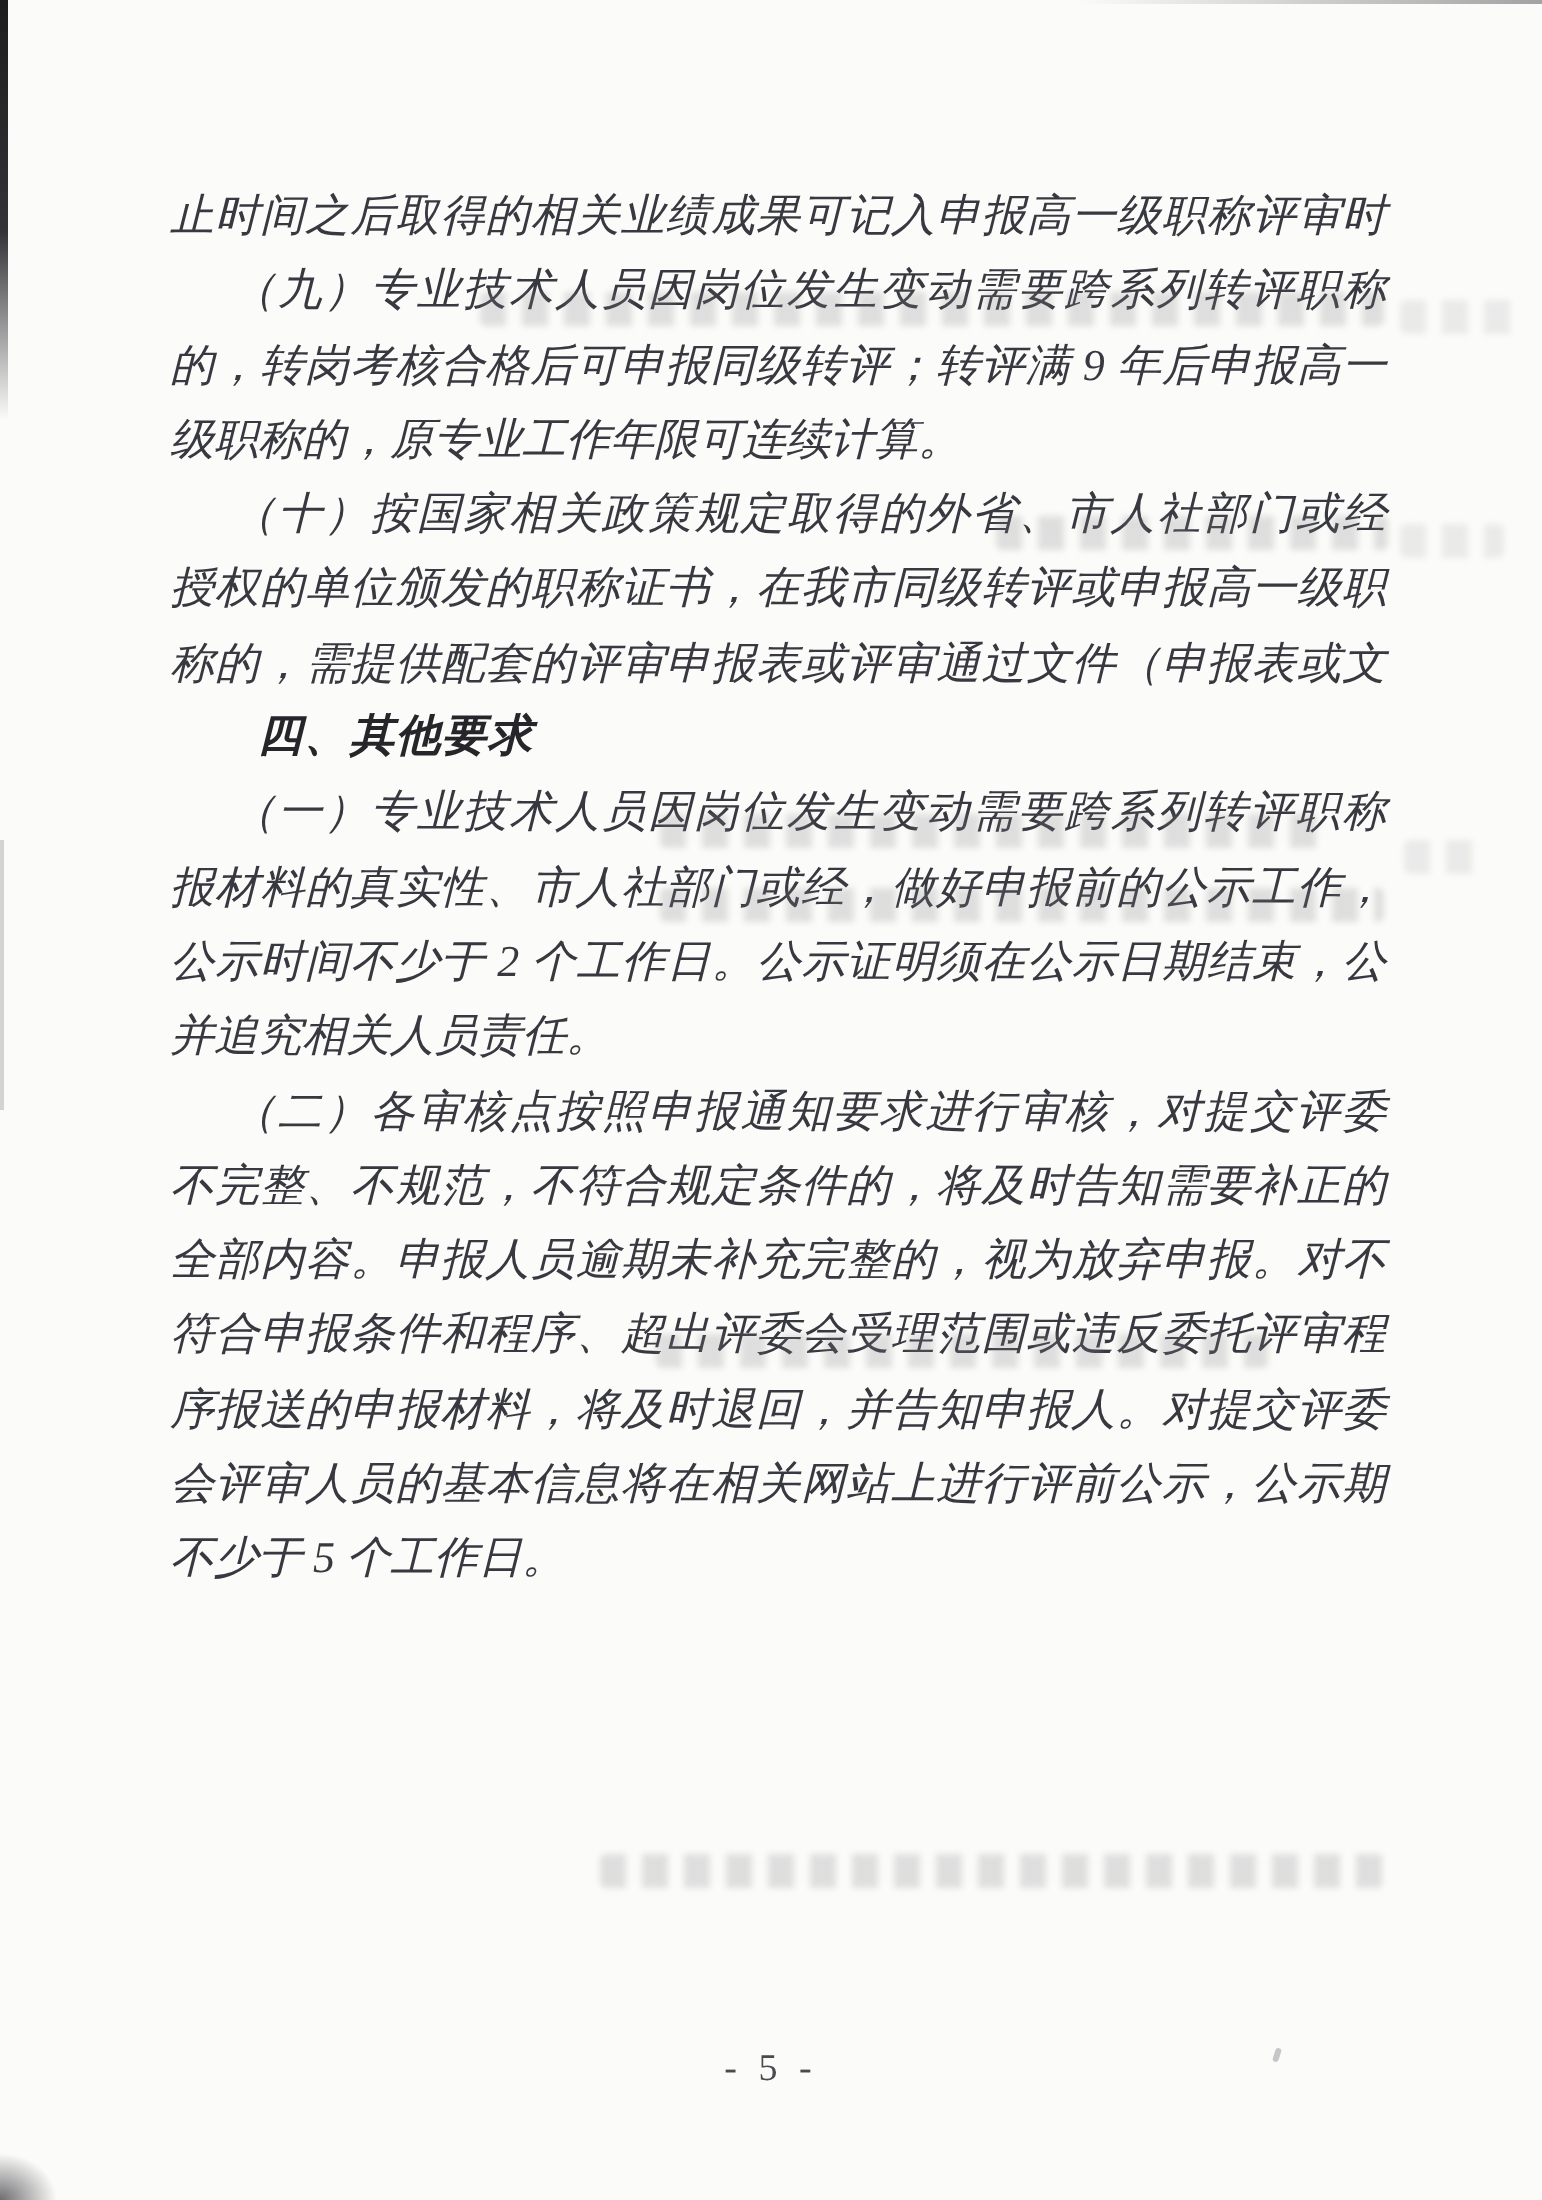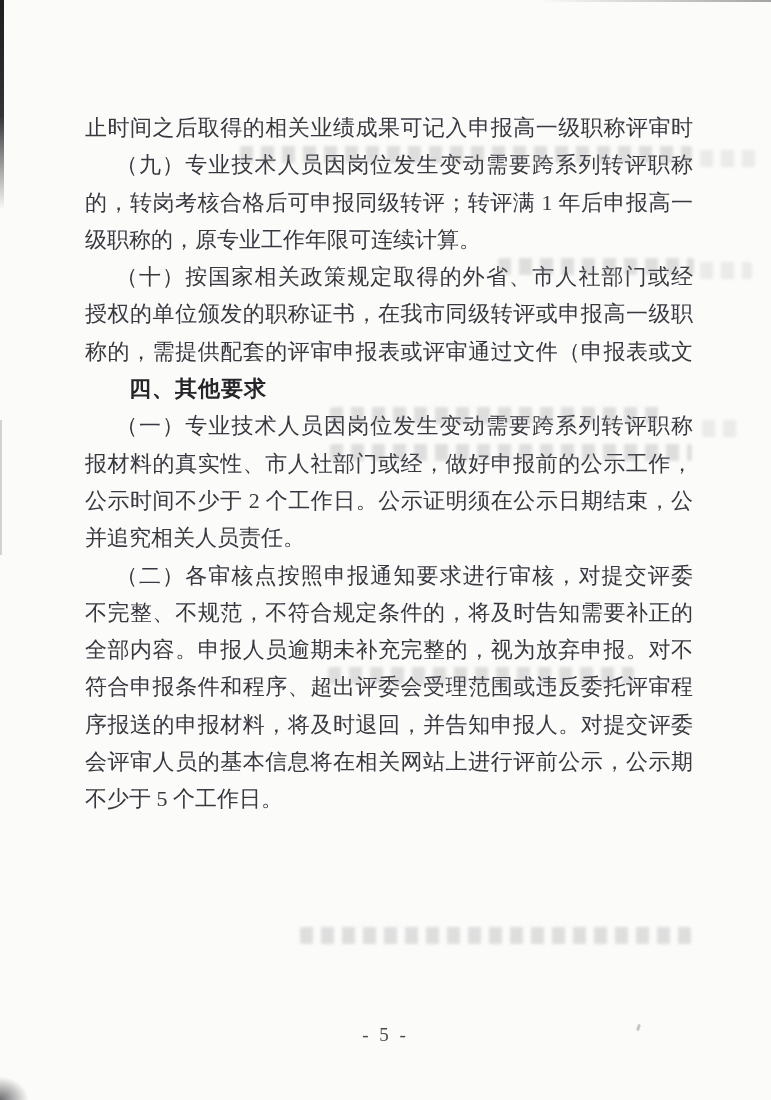--- a/index.html
+++ b/index.html
@@ -16,26 +16,27 @@
     font-family: "Liberation Serif", "DejaVu Serif", serif;
   }
   .page {
     position: absolute;
     inset: 0;
   }
   
   .textblock {
     position: absolute;
     left: 85px;
-    top: 109px;
+    top: 89px;
     width: 608px;
     font-size: 22px;
     line-height: 37.3px;
     color: var(--ink, #383840);
     letter-spacing: 0;
+    font-style: italic;
   }
   .line {
     height: 37.3px;
     white-space: nowrap;
   }
   
   .line.fill {
     white-space: normal;
     text-align: justify;
     text-align-last: justify;
@@ -111,21 +112,21 @@
   }
 </style>
 </head>
 <body>
 
 <div class="page">
 
   <div class="textblock">
     <div class="line fill">止时间之后取得的相关业绩成果可记入申报高一级职称评审时</div>
     <div class="line fill ind">（九）专业技术人员因岗位发生变动需要跨系列转评职称</div>
-    <div class="line fill">的，转岗考核合格后可申报同级转评；转评满 1 年后申报高一</div>
+    <div class="line fill">的，转岗考核合格后可申报同级转评；转评满 9 年后申报高一</div>
     <div class="line">级职称的，原专业工作年限可连续计算。</div>
     <div class="line fill ind">（十）按国家相关政策规定取得的外省、市人社部门或经</div>
     <div class="line fill">授权的单位颁发的职称证书，在我市同级转评或申报高一级职</div>
     <div class="line fill">称的，需提供配套的评审申报表或评审通过文件（申报表或文</div>
     <div class="line heading">四、其他要求</div>
     <div class="line fill ind">（一）专业技术人员因岗位发生变动需要跨系列转评职称</div>
     <div class="line fill">报材料的真实性、市人社部门或经，做好申报前的公示工作，</div>
     <div class="line fill">公示时间不少于 2 个工作日。公示证明须在公示日期结束，公</div>
     <div class="line">并追究相关人员责任。</div>
     <div class="line fill ind">（二）各审核点按照申报通知要求进行审核，对提交评委</div>

